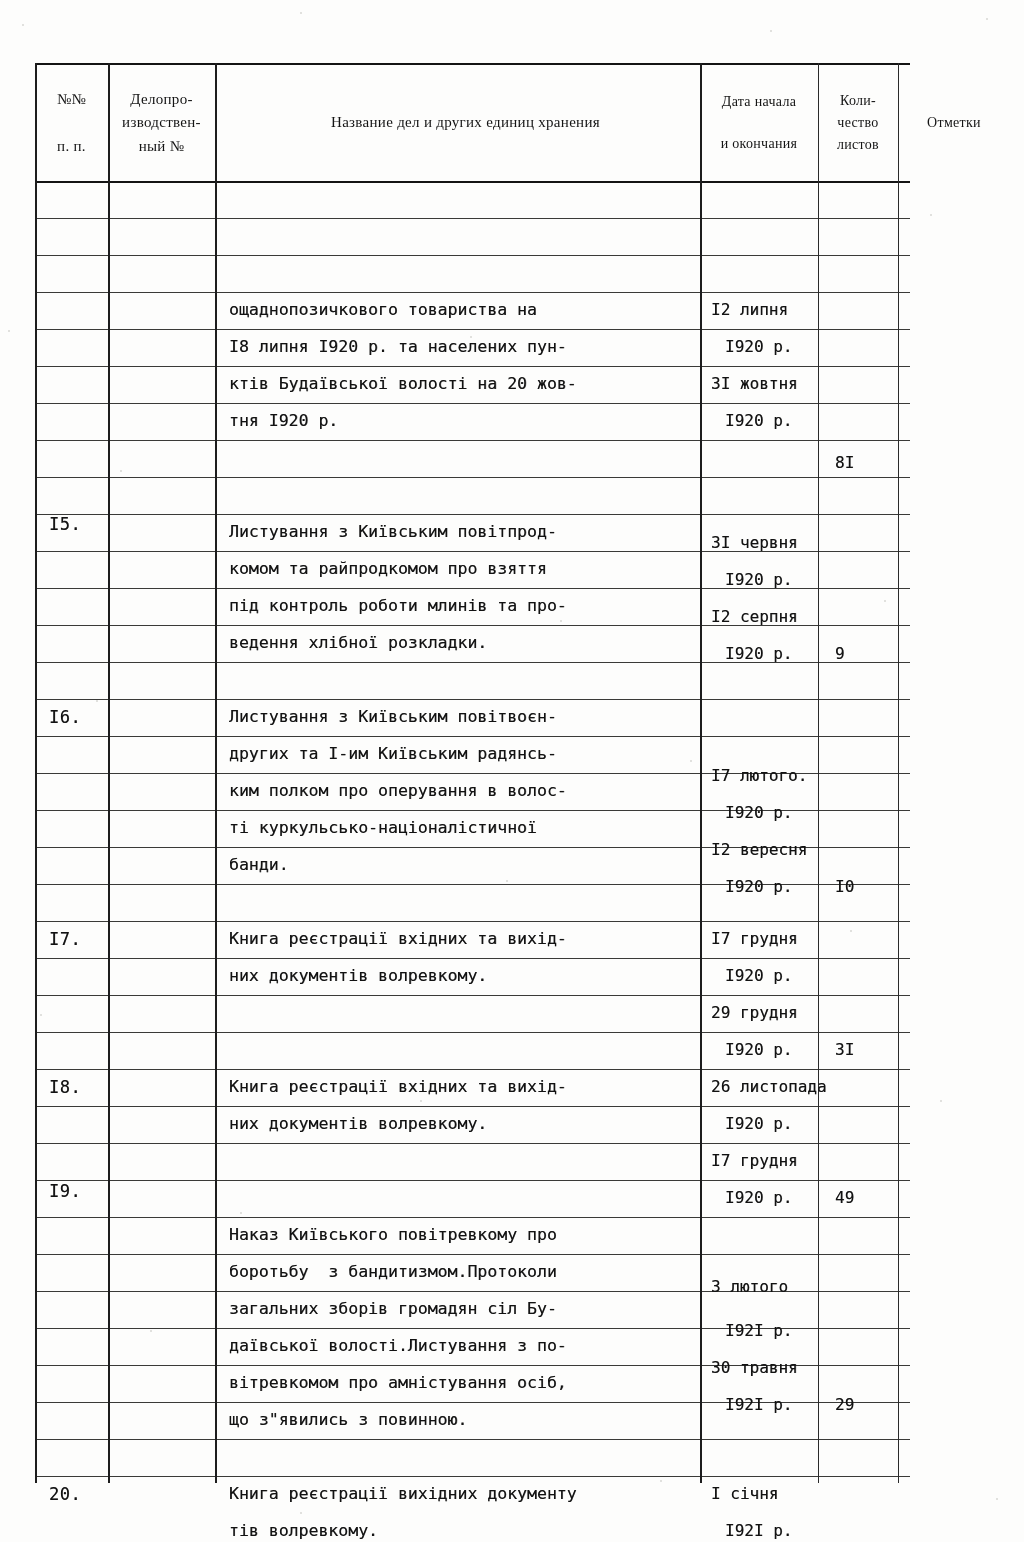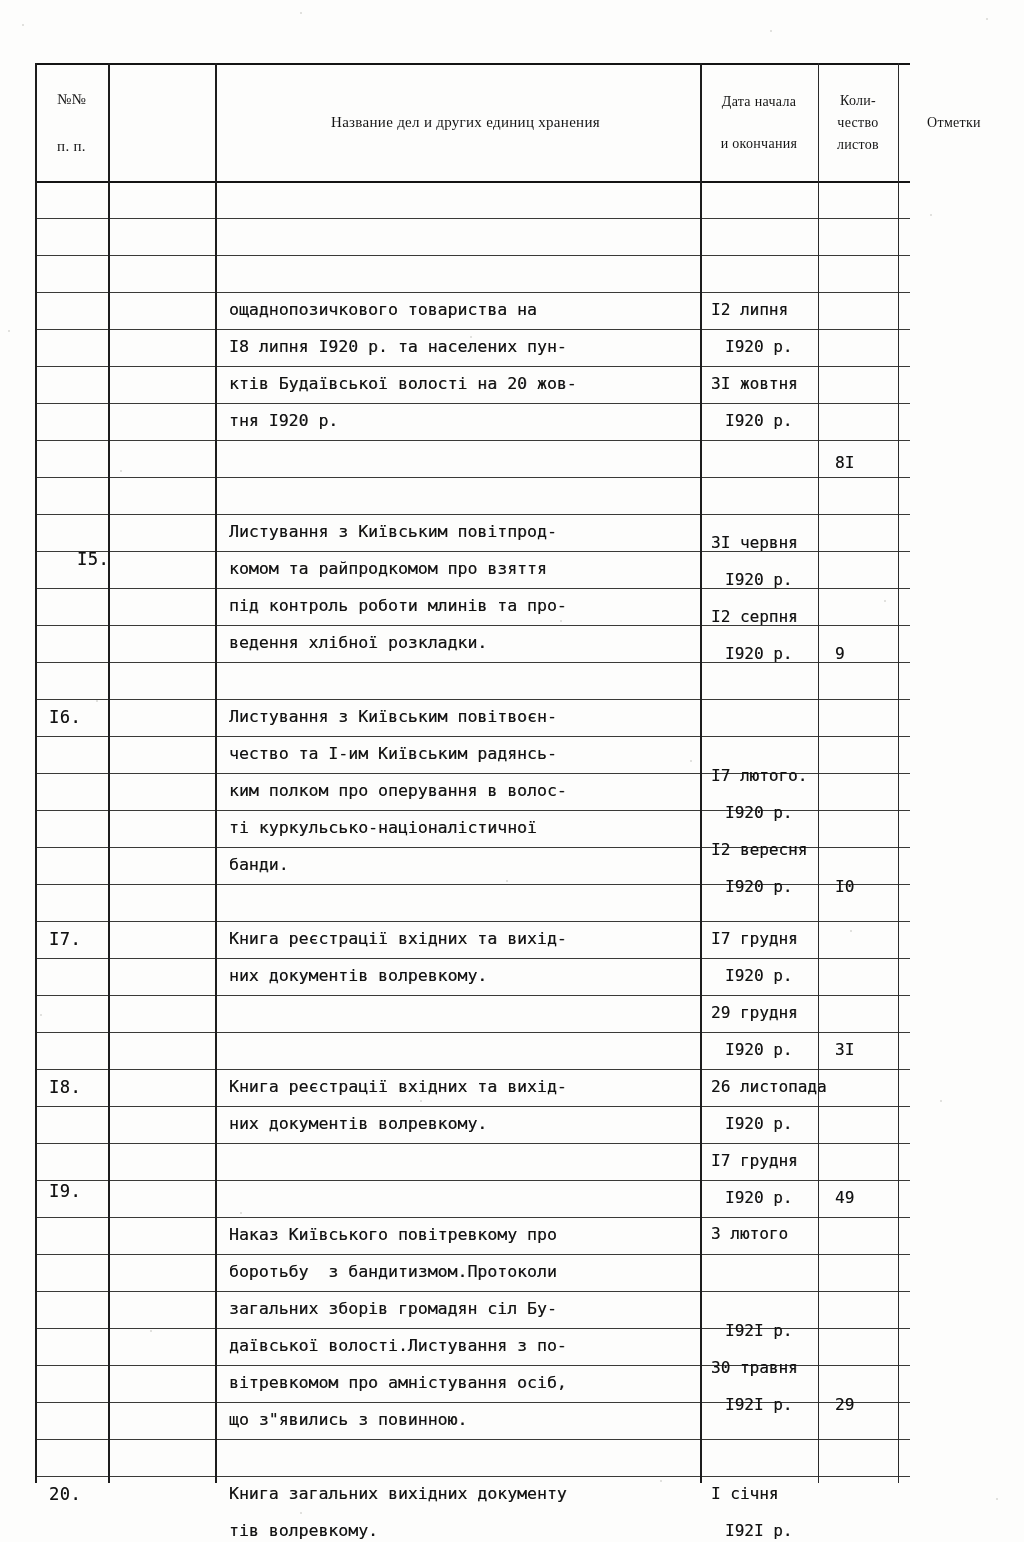--- a/index.html
+++ b/index.html
@@ -155,20 +155,25 @@
     <div class="vrule" style="left:665px;height:1420px;"></div>
     <div class="vrule thin" style="left:783px;height:1420px;"></div>
     <div class="vrule thin" style="left:863px;height:1420px;"></div>
 
     <div id="header-band">
       <div class="hcell" style="left:0px;top:0px;width:73px;height:120px;">
         <span>№№</span>
         <span style="margin-top:23px;text-align:right;">п. п.</span>
       </div>
 
+      <div class="hcell" style="left:73px;top:0px;width:107px;height:120px;">
+        <span>Делопро-</span>
+        <span>изводствен-</span>
+        <span>ный №</span>
+      </div>
 
       <div class="hcell" style="left:180px;top:0px;width:501px;height:120px;">
         <span>Название дел и других единиц  хранения</span>
       </div>
 
       <div class="hcell" style="left:665px;top:0px;width:118px;height:120px;font-size:14px;">
         <span>Дата начала</span>
         <span style="margin-top:20px;">и  окончания</span>
       </div>
 
@@ -186,33 +191,33 @@
     <div id="body-text">
         <div class="tw title" style="left: 194px; top: 239px;">ощаднопозичкового товариства на</div>
         <div class="tw title" style="left: 194px; top: 276px;">I8 липня I920 р. та населених пун-</div>
         <div class="tw title" style="left: 194px; top: 313px;">ктів Будаївської волості на 20 жов-</div>
         <div class="tw title" style="left: 194px; top: 350px;">тня I920 р.</div>
         <div class="tw date" style="left: 676px; top: 239px;">I2 липня</div>
         <div class="tw date" style="left: 690px; top: 276px;">I920 р.</div>
         <div class="tw date" style="left: 676px; top: 313px;">3I жовтня</div>
         <div class="tw date" style="left: 690px; top: 350px;">I920 р.</div>
         <div class="tw cnt" style="left: 800px; top: 350px; margin-top: 42px;">8I</div>
-        <div class="tw num" style="left: 14px; top: 488px; margin-left: 28px;">I5.</div>
+        <div class="tw num" style="left: 14px; top: 453px;">I5.</div>
         <div class="tw title" style="left: 194px; top: 461px;">Листування з Київським повітпрод-</div>
         <div class="tw title" style="left: 194px; top: 498px;">комом та райпродкомом про взяття</div>
         <div class="tw title" style="left: 194px; top: 535px;">під контроль роботи млинів та про-</div>
         <div class="tw title" style="left: 194px; top: 572px;">ведення хлібної розкладки.</div>
         <div class="tw date" style="left: 676px; top: 472.1px;">3I червня</div>
         <div class="tw date" style="left: 690px; top: 509.1px;">I920 р.</div>
         <div class="tw date" style="left: 676px; top: 546.1px;">I2 серпня</div>
         <div class="tw date" style="left: 690px; top: 583.1px;">I920 р.</div>
         <div class="tw cnt" style="left: 800px; top: 583.1px;">9</div>
         <div class="tw num" style="left: 14px; top: 646px;">I6.</div>
         <div class="tw title" style="left: 194px; top: 646px;">Листування з Київським повітвоєн-</div>
-        <div class="tw title" style="left: 194px; top: 683px;">чество та I-им Київським радянсь-</div>
+        <div class="tw title" style="left: 194px; top: 683px;">других та I-им Київським радянсь-</div>
         <div class="tw title" style="left: 194px; top: 720px;">ким полком про оперування в волос-</div>
         <div class="tw title" style="left: 194px; top: 757px;">ті куркульсько-націоналістичної</div>
         <div class="tw title" style="left: 194px; top: 794px;">банди.</div>
         <div class="tw date" style="left: 676px; top: 705.2px;">I7 лютого.</div>
         <div class="tw date" style="left: 690px; top: 742.2px;">I920 р.</div>
         <div class="tw date" style="left: 676px; top: 779.2px;">I2 вересня</div>
         <div class="tw date" style="left: 690px; top: 816.2px;">I920 р.</div>
         <div class="tw cnt" style="left: 800px; top: 816.2px;">I0</div>
         <div class="tw num" style="left: 14px; top: 868px;">I7.</div>
         <div class="tw title" style="left: 194px; top: 868px;">Книга реєстрації вхідних та вихід-</div>
@@ -230,27 +235,27 @@
         <div class="tw date" style="left: 676px; top: 1090px;">I7 грудня</div>
         <div class="tw date" style="left: 690px; top: 1127px;">I920 р.</div>
         <div class="tw cnt" style="left: 800px; top: 1127px;">49</div>
         <div class="tw num" style="left: 14px; top: 1120px;">I9.</div>
         <div class="tw title" style="left: 194px; top: 1164px;">Наказ Київського повітревкому про</div>
         <div class="tw title" style="left: 194px; top: 1201px;">боротьбу  з бандитизмом.Протоколи</div>
         <div class="tw title" style="left: 194px; top: 1238px;">загальних зборів громадян сіл Бу-</div>
         <div class="tw title" style="left: 194px; top: 1275px;">даївської волості.Листування з по-</div>
         <div class="tw title" style="left: 194px; top: 1312px;">вітревкомом про амністування осіб,</div>
         <div class="tw title" style="left: 194px; top: 1349px;">що з"явились з повинною.</div>
-        <div class="tw date" style="left: 676px; top: 1163px;">3 лютого</div>
+        <div class="tw date" style="left: 676px; top: 1216px;">3 лютого</div>
         <div class="tw date" style="left: 690px; top: 1260.2px;">I92I р.</div>
         <div class="tw date" style="left: 676px; top: 1297.2px;">30 травня</div>
         <div class="tw date" style="left: 690px; top: 1334.2px;">I92I р.</div>
         <div class="tw cnt" style="left: 800px; top: 1334.2px;">29</div>
         <div class="tw num" style="left: 14px; top: 1423px;">20.</div>
-        <div class="tw title" style="left: 194px; top: 1423px;">Книга загальних вихідних документу</div>
+        <div class="tw title" style="left: 194px; top: 1423px;">Книга реєстрації вихідних документу</div>
         <div class="tw title" style="left: 194px; top: 1460px;">тів волревкому.</div>
         <div class="tw date" style="left: 676px; top: 1423px;">I січня</div>
         <div class="tw date" style="left: 690px; top: 1460px;">I92I р.</div>
       </div>
 
   </div>
 <div class="speck" style="left: 22px; top: 24px; width: 2px; height: 2px;"></div>
     <div class="speck" style="left: 300px; top: 12px; width: 2px; height: 2px;"></div>
     <div class="speck" style="left: 770px; top: 30px; width: 2px; height: 2px;"></div>
     <div class="speck" style="left: 986px; top: 18px; width: 2px; height: 2px;"></div>

